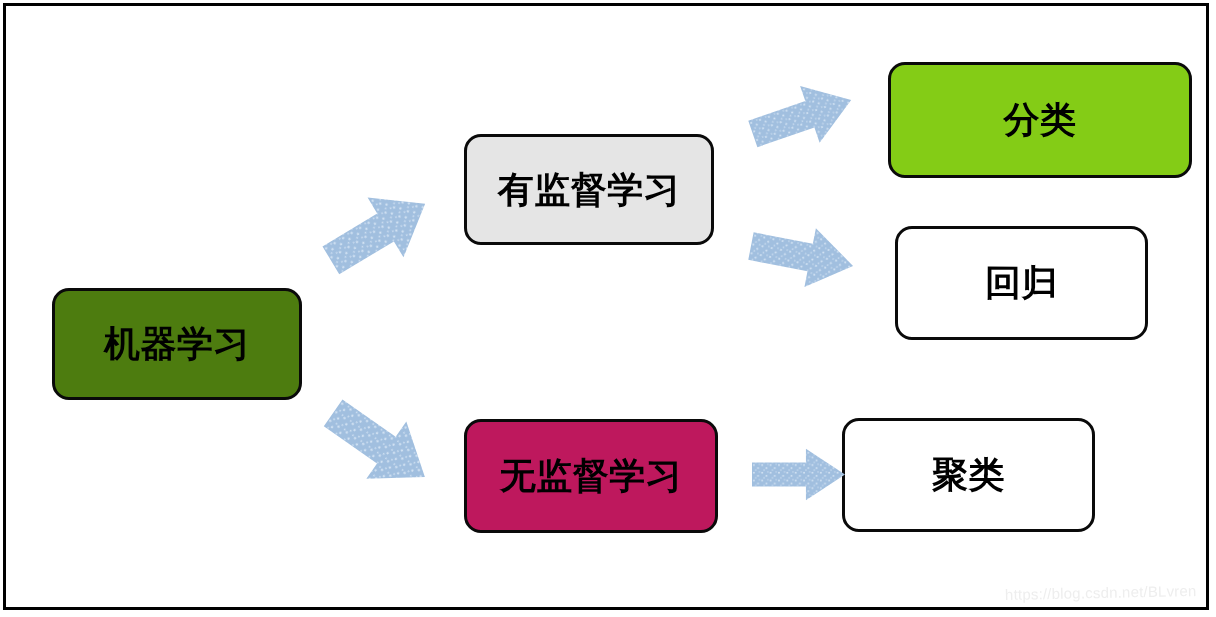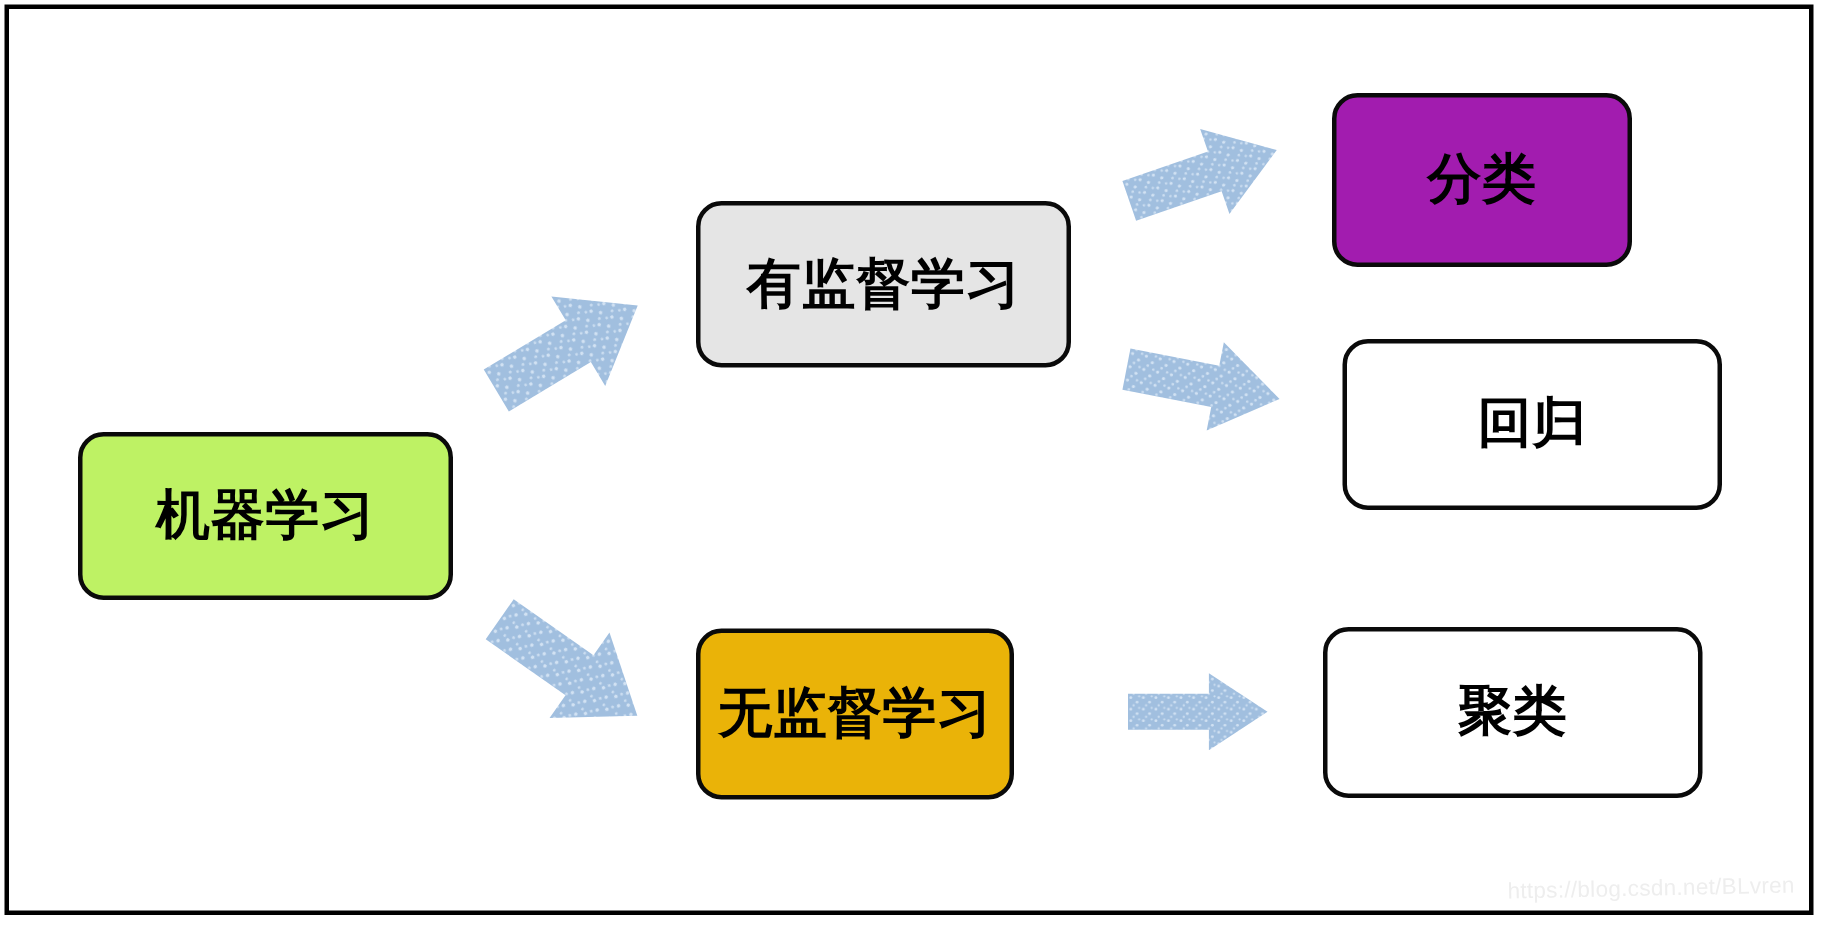--- a/index.html
+++ b/index.html
@@ -76,36 +76,36 @@
         <rect width="9" height="9" fill="#A1BFDF"></rect>
         <circle cx="2" cy="2" r="1.05" fill="#D2E2F3"></circle>
         <circle cx="6.5" cy="5.5" r="1.05" fill="#D2E2F3"></circle>
         <circle cx="4" cy="8" r="0.85" fill="#CCDEF1"></circle>
         <circle cx="8" cy="1" r="0.8" fill="#CCDEF1"></circle>
       </pattern>
     </defs>
   </svg>
 
   <div id="nodes-layer">
-      <div class="node" style="left: 52px; top: 288px; width: 250px; height: 112px; border-color: rgb(10, 10, 10); background: #bef264;">
+      <div class="node" style="left: 52px; top: 288px; width: 250px; height: 112px; border-color: rgb(10, 10, 10); background: #4d7c0f;">
         <span class="node-label lbl-heavy" style="font-size: 36px;">机器学习</span>
       </div>
       <div class="node" style="left: 464px; top: 134px; width: 250px; height: 111px; border-color: rgb(10, 10, 10); background: #e5e5e5;">
         <span class="node-label lbl-heavy" style="font-size: 36px;">有监督学习</span>
       </div>
-      <div class="node" style="left: 464px; top: 419px; width: 212px; height: 114px; border-color: rgb(10, 10, 10); background: #eab308;">
+      <div class="node" style="left: 464px; top: 419px; width: 254px; height: 114px; border-color: rgb(10, 10, 10); background: #be185d;">
         <span class="node-label lbl-heavy" style="font-size: 36px;">无监督学习</span>
       </div>
-      <div class="node" style="left: 888px; top: 62px; width: 200px; height: 116px; border-color: rgb(10, 10, 10); background: #a21caf;">
+      <div class="node" style="left: 888px; top: 62px; width: 304px; height: 116px; border-color: rgb(10, 10, 10); background: #84cc16;">
         <span class="node-label lbl-heavy" style="font-size: 36px;">分类</span>
       </div>
       <div class="node" style="left: 895px; top: 226px; width: 253px; height: 114px; border-color: rgb(10, 10, 10); background: rgb(255, 255, 255);">
         <span class="node-label lbl-regular" style="font-size: 36px;">回归</span>
       </div>
-      <div class="node" style="left: 882px; top: 418px; width: 253px; height: 114px; border-color: rgb(10, 10, 10); background: rgb(255, 255, 255);">
+      <div class="node" style="left: 842px; top: 418px; width: 253px; height: 114px; border-color: rgb(10, 10, 10); background: rgb(255, 255, 255);">
         <span class="node-label lbl-heavy" style="font-size: 36px;">聚类</span>
       </div>
     </div>
   <div id="arrows-layer">
       <div class="arrow" style="left: 323px; top: 196px; width: 110px; height: 72px; transform: rotate(-31deg);">
         <svg viewBox="0 0 100 62" width="110" height="72" preserveAspectRatio="none">
           <polygon points="0,17 58,17 58,1 100,31 58,61 58,45 0,45" fill="url(#dotTex)"></polygon>
         </svg>
       </div>
       <div class="arrow" style="left: 323px; top: 409px; width: 112px; height: 72px; transform: rotate(35deg);">

